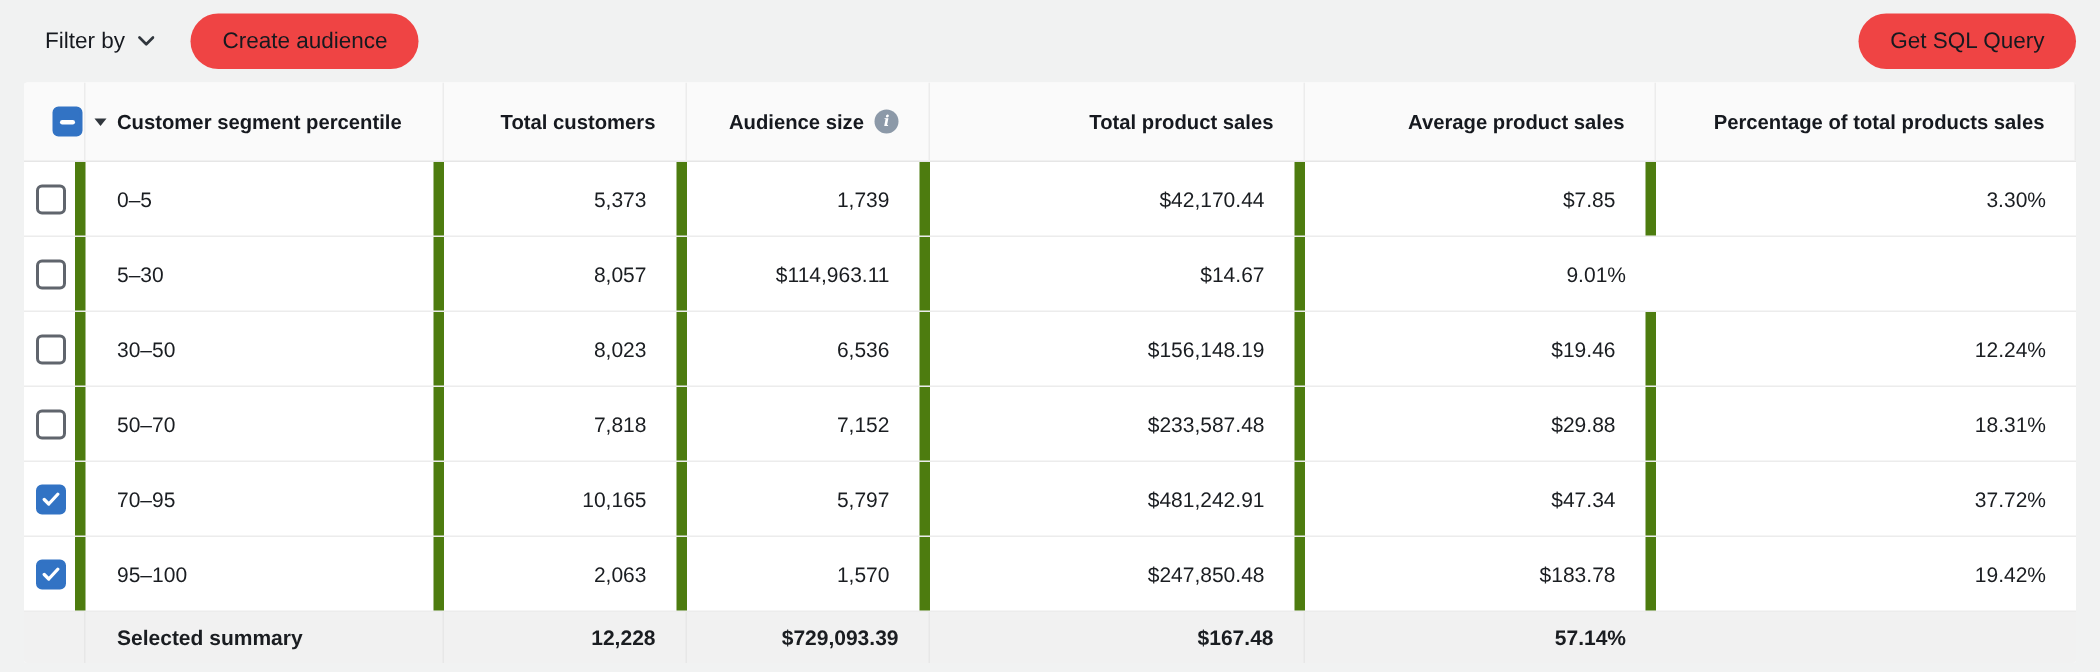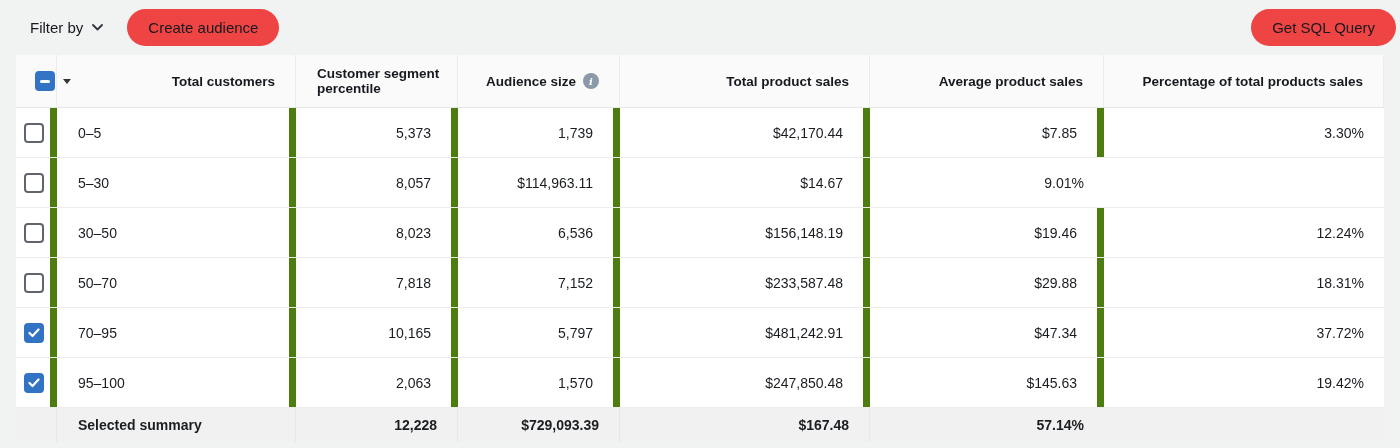--- a/index.html
+++ b/index.html
@@ -9,21 +9,21 @@
     background: #f1f2f2;
     color: #1a1d21;
     -webkit-font-smoothing: antialiased;
   }
 
   
   .toolbar {
     height: 55px;
     display: flex;
     align-items: center;
-    padding: 0 4px 0 30px;
+    padding: 0 16px 0 30px;
   }
   .filter-by {
     display: inline-flex;
     align-items: center;
     gap: 9px;
     font-size: 15px;
     cursor: pointer;
     margin-right: 24px;
     color: #16191f;
   }
@@ -162,22 +162,22 @@
 
 <div class="table-card">
 
   <div class="grid-row thead">
     <div class="cell th-select">
       <span class="checkbox indeterminate">
         <span class="glyph minus minus-bar"></span>
       </span>
       <span class="sel-caret"></span>
     </div>
+    <div class="cell left">Customer segment percentile</div>
     <div class="cell right">Total customers</div>
-    <div class="cell left">Customer segment percentile</div>
     <div class="cell right">
       <span>Audience size</span>
       <span class="info-icon">i</span>
     </div>
     <div class="cell right">Total product sales</div>
     <div class="cell right">Average product sales</div>
     <div class="cell right">Percentage of total products sales</div>
   </div>
 
   <div class="tbody">
@@ -257,21 +257,21 @@
         <span class="checkbox checked">
           <svg class="glyph check" width="12" height="10" viewBox="0 0 12 10">
               <polyline points="1.5,5 4.5,8 10.5,1.5" fill="none" stroke="#ffffff" stroke-width="2.2" stroke-linecap="round" stroke-linejoin="round"></polyline>
             </svg>
         </span>
       </div>
       <div class="cell left">95–100</div>
       <div class="cell right">2,063</div>
       <div class="cell right">1,570</div>
       <div class="cell right">$247,850.48</div>
-      <div class="cell right">$145.63</div>
+      <div class="cell right">$183.78</div>
       <div class="cell right">19.42%</div>
     </div>
   </div>
 
   <div class="grid-row summary-row">
     <div class="cell"></div>
     <div class="cell left">Selected summary</div>
     <div class="cell right">12,228</div>
     <div class="cell right">$729,093.39</div>
     <div class="cell right">$167.48</div>

